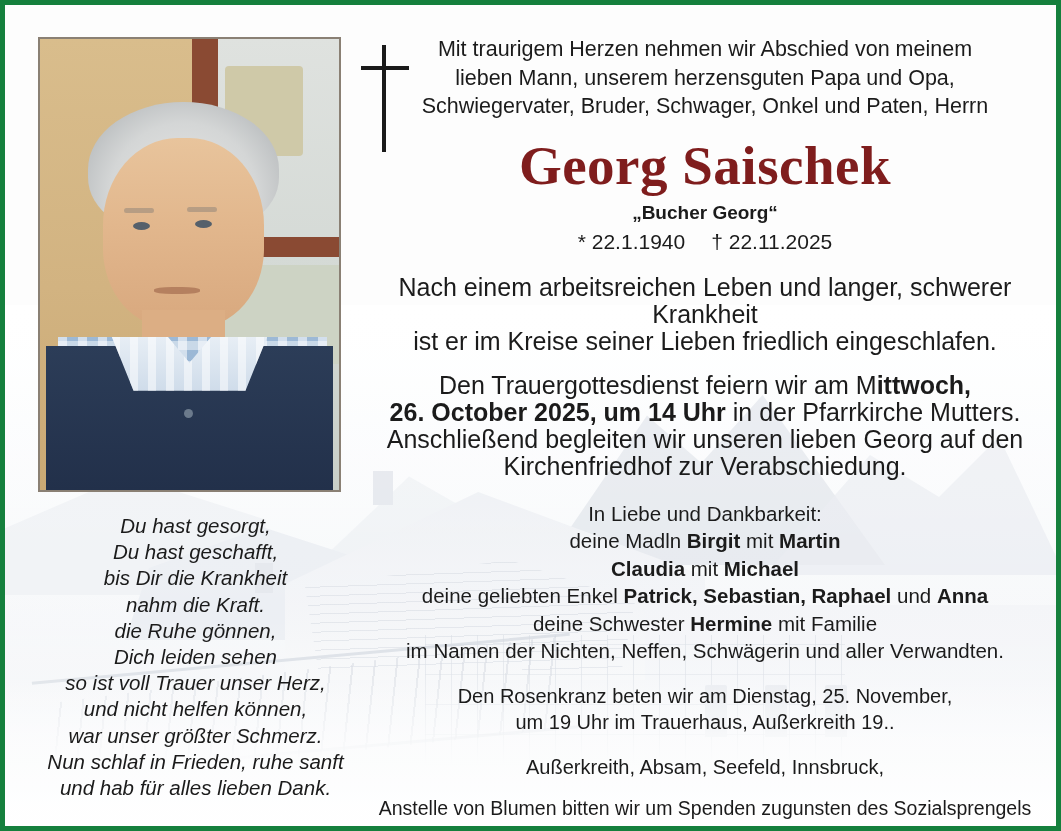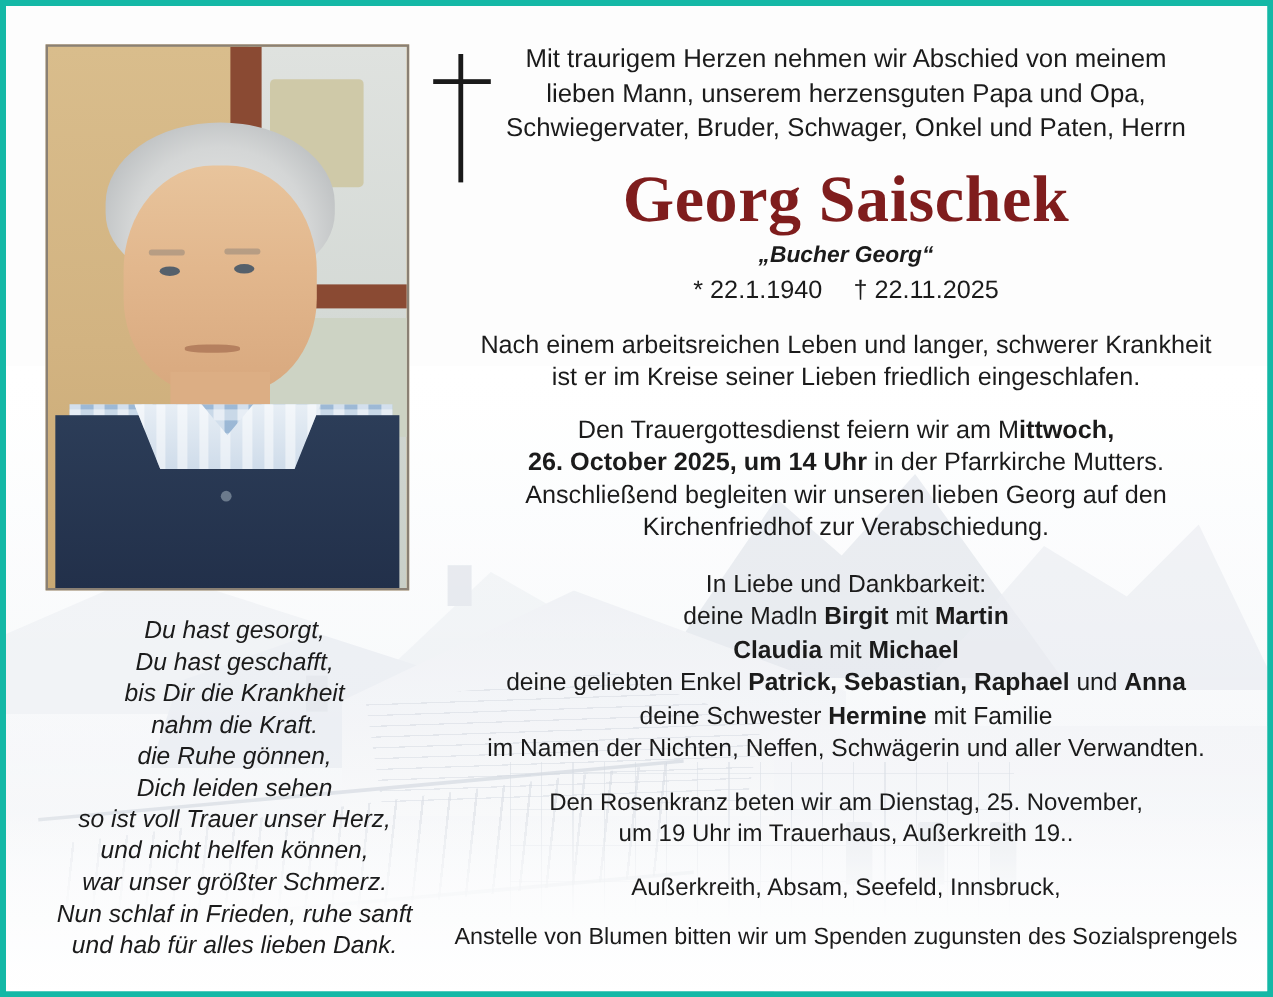--- a/index.html
+++ b/index.html
@@ -8,21 +8,21 @@
     background: #ffffff;
   }
   body {
     font-family: "Liberation Sans", sans-serif;
   }
   .notice {
     position: relative;
     width: 1061px;
     height: 831px;
     box-sizing: border-box;
-    border: 5px solid #14b8a6;
+    border: 5px solid #15803d;
     background: #ffffff;
     overflow: hidden;
   }
   .paper {
     position: absolute;
     inset: 0;
     background: #fdfdfd;
     overflow: hidden;
   }
 
@@ -312,31 +312,30 @@
     line-height: 62px;
     letter-spacing: .5px;
     margin-top: 14px;
     color: #7f1d1d;
   }
   .nickname {
     font-size: 19px;
     font-weight: 700;
     line-height: 24px;
     margin-top: 4px;
-    font-style: italic;
   }
   .dates {
     font-size: 21px;
     font-weight: 400;
     line-height: 26px;
     margin-top: 4px;
   }
   .dates .gap { display: inline-block; width: 26px; }
   .para {
-    font-size: 21px;
+    font-size: 25px;
     line-height: 27px;
     margin-top: 19px;
   }
   .para.tight { margin-top: 17px; }
   .b { font-weight: 700; }
   .family {
     font-size: 20.5px;
     line-height: 27.5px;
     margin-top: 20px;
   }

